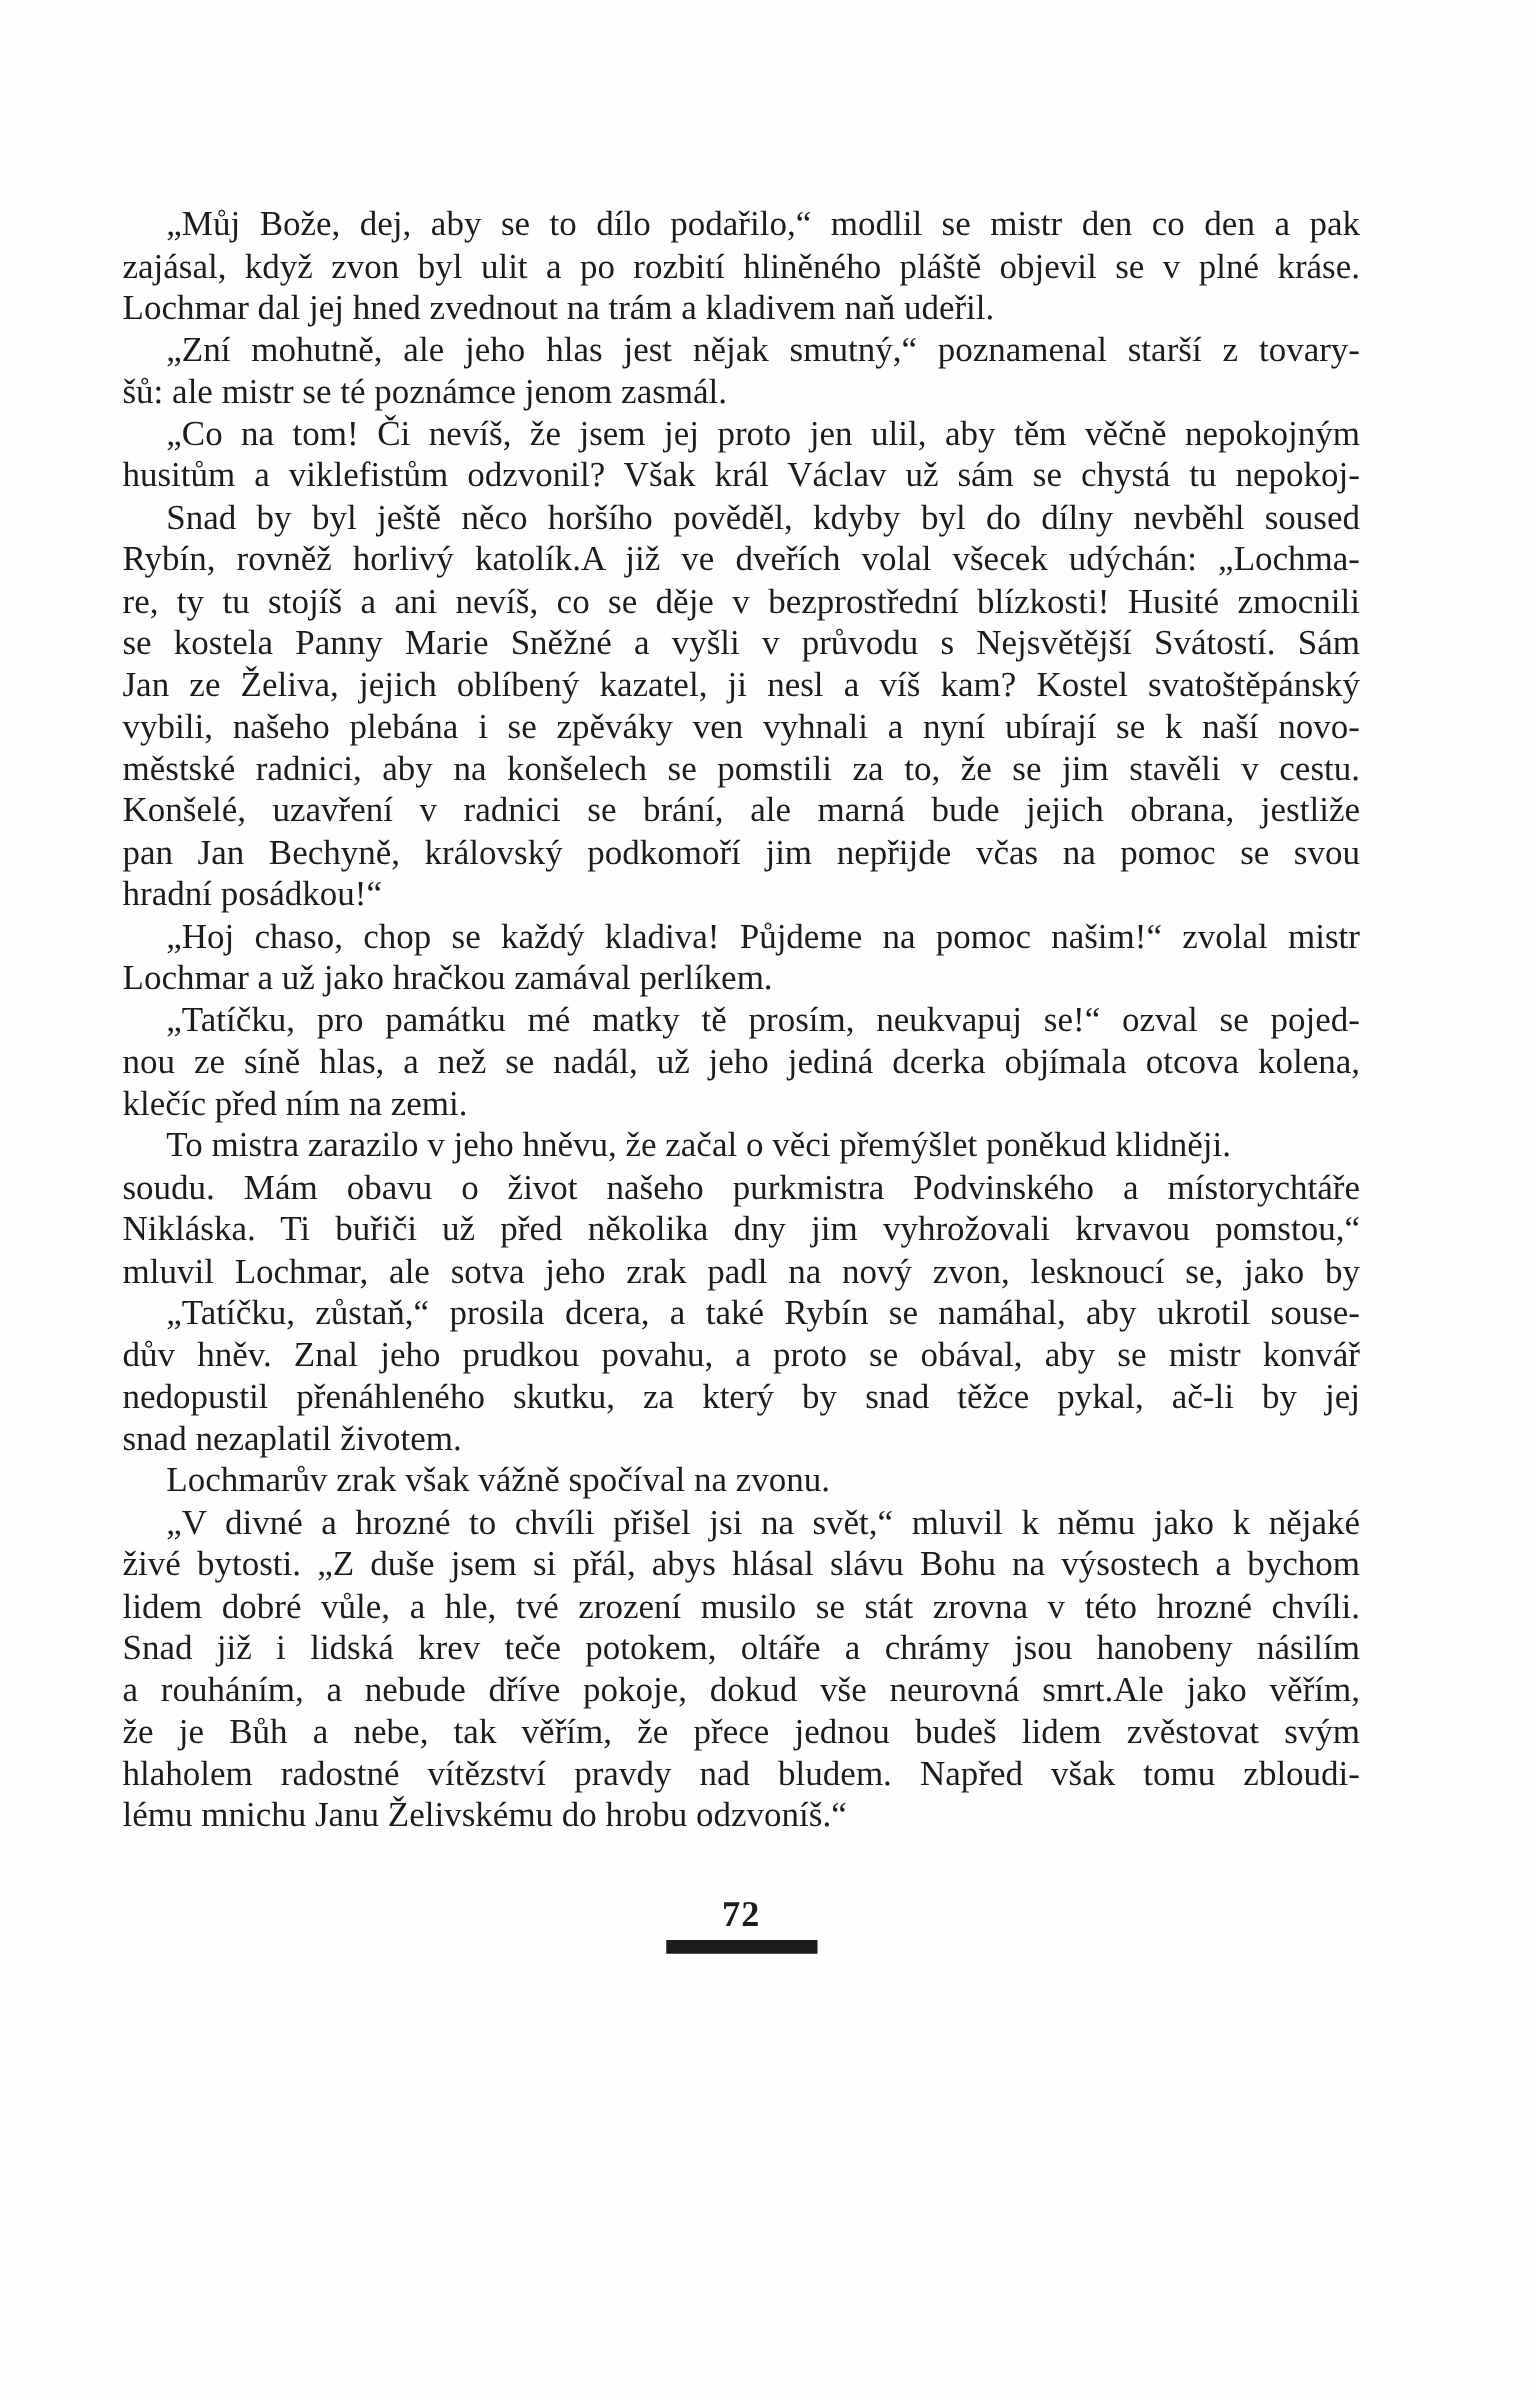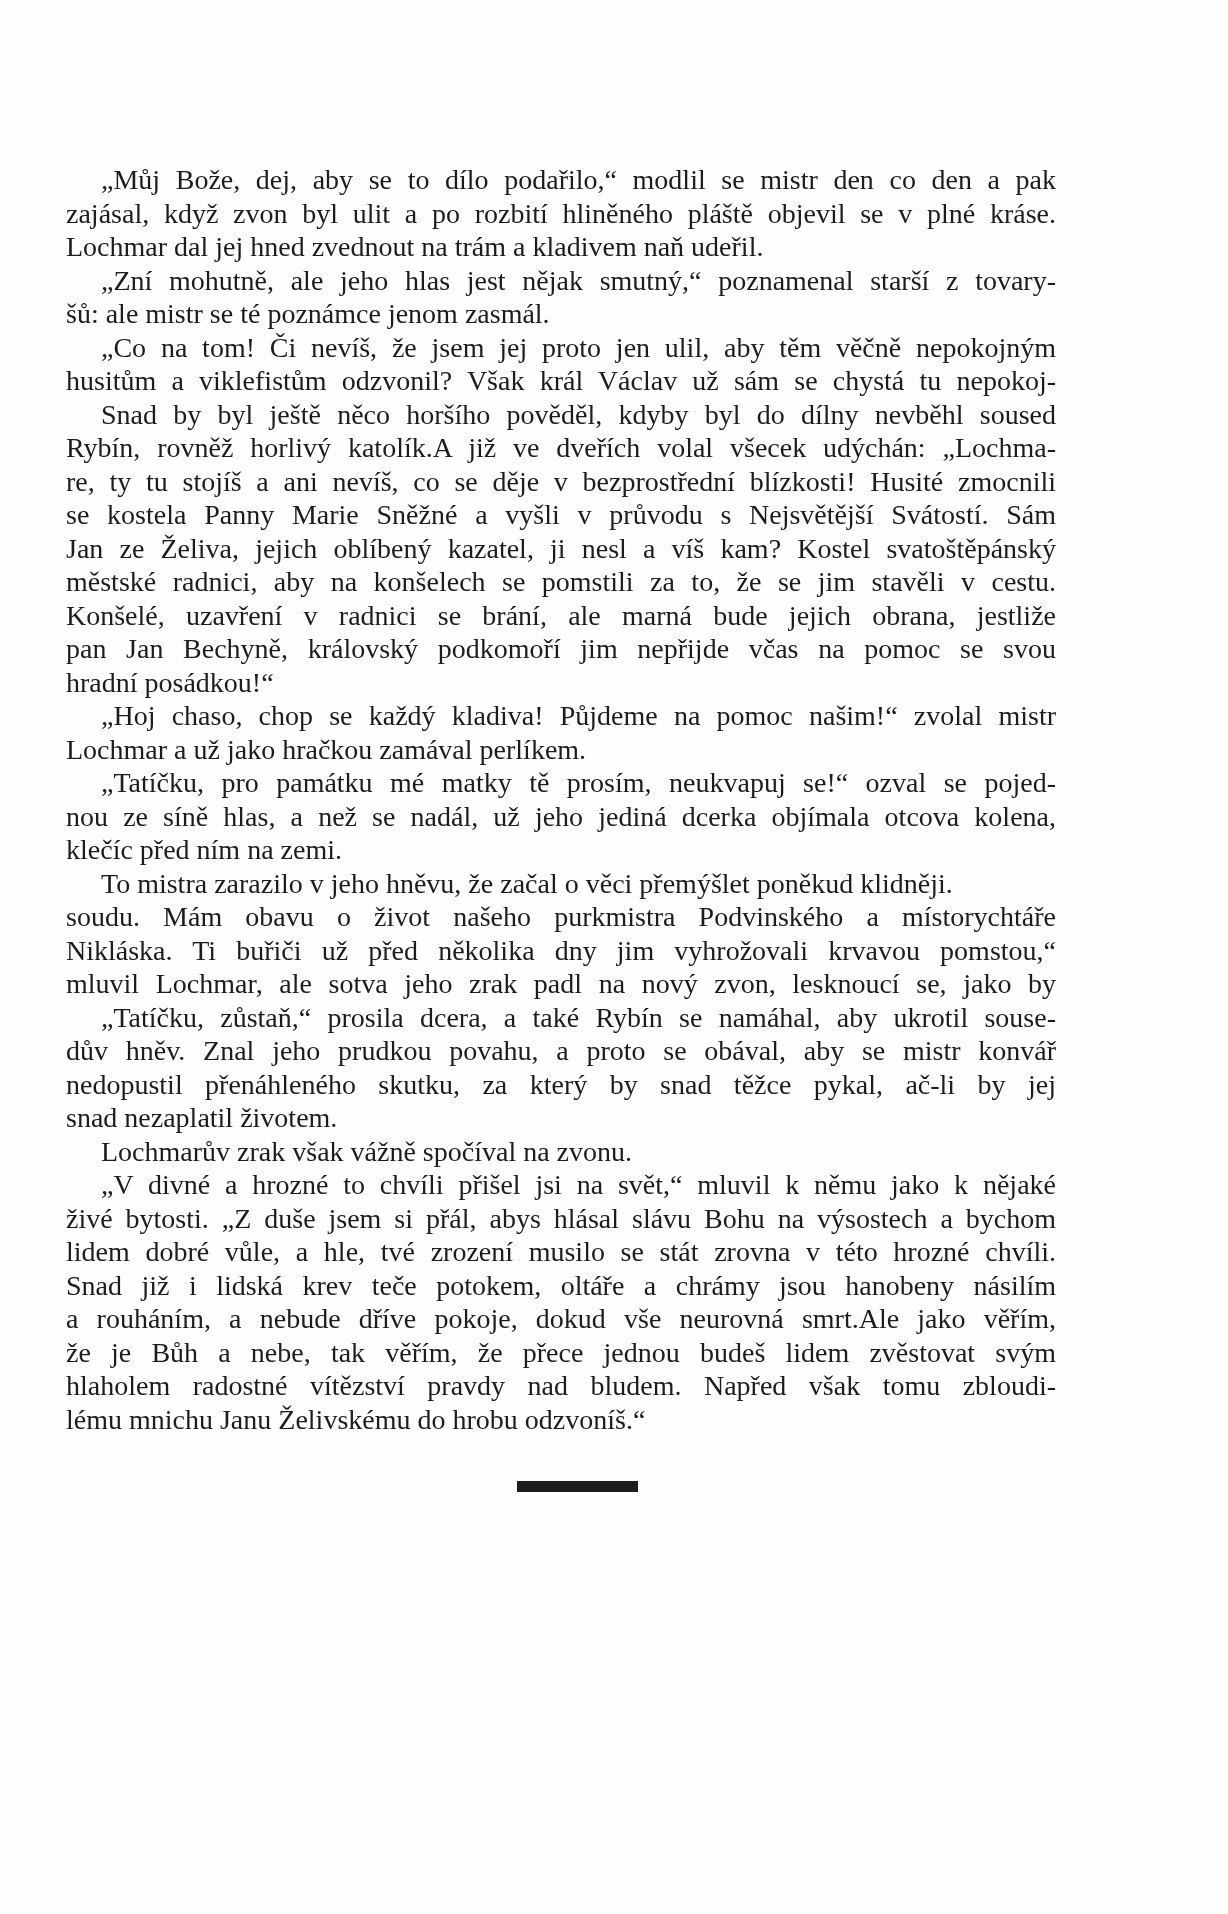--- a/index.html
+++ b/index.html
@@ -6,21 +6,21 @@
     margin: 0;
     padding: 0;
     background: #ffffff;
   }
   .page {
     position: relative;
     width: 1228px;
     height: 1914px;
     background: #fefefe;
     box-sizing: border-box;
-    padding: 163px 140px 0 66px;
+    padding: 163px 140px 0 98px;
     font-family: "Liberation Serif", "DejaVu Serif", serif;
     color: #1c1c1c;
     overflow: hidden;
   }
   .text-block {
     width: 990px;
   }
   .para {
     margin: 0;
     padding: 0;
@@ -72,20 +72,21 @@
       <div class="para">
         <div class="line first">„Co na tom! Či nevíš, že jsem jej proto jen ulil, aby těm věčně nepokojným</div>
         <div class="line">husitům a viklefistům odzvonil? Však král Václav už sám se chystá tu nepokoj-</div>
       </div>
       <div class="para">
         <div class="line first">Snad by byl ještě něco horšího pověděl, kdyby byl do dílny nevběhl soused</div>
         <div class="line">Rybín, rovněž horlivý katolík.A již ve dveřích volal všecek udýchán: „Lochma-</div>
         <div class="line">re, ty tu stojíš a ani nevíš, co se děje v bezprostřední blízkosti! Husité zmocnili</div>
         <div class="line">se kostela Panny Marie Sněžné a vyšli v průvodu s Nejsvětější Svátostí. Sám</div>
         <div class="line">Jan ze Želiva, jejich oblíbený kazatel, ji nesl a víš kam? Kostel svatoštěpánský</div>
+        <div class="line">vybili, našeho plebána i se zpěváky ven vyhnali a nyní ubírají se k naší novo-</div>
         <div class="line">městské radnici, aby na konšelech se pomstili za to, že se jim stavěli v cestu.</div>
         <div class="line">Konšelé, uzavření v radnici se brání, ale marná bude jejich obrana, jestliže</div>
         <div class="line">pan Jan Bechyně, královský podkomoří jim nepřijde včas na pomoc se svou</div>
         <div class="line last">hradní posádkou!“</div>
       </div>
       <div class="para">
         <div class="line first">„Hoj chaso, chop se každý kladiva! Půjdeme na pomoc našim!“ zvolal mistr</div>
         <div class="line last">Lochmar a už jako hračkou zamával perlíkem.</div>
       </div>
       <div class="para">
@@ -115,15 +116,16 @@
         <div class="line">živé bytosti. „Z duše jsem si přál, abys hlásal slávu Bohu na výsostech a bychom</div>
         <div class="line">lidem dobré vůle, a hle, tvé zrození musilo se stát zrovna v této hrozné chvíli.</div>
         <div class="line">Snad již i lidská krev teče potokem, oltáře a chrámy jsou hanobeny násilím</div>
         <div class="line">a rouháním, a nebude dříve pokoje, dokud vše neurovná smrt.Ale jako věřím,</div>
         <div class="line">že je Bůh a nebe, tak věřím, že přece jednou budeš lidem zvěstovat svým</div>
         <div class="line">hlaholem radostné vítězství pravdy nad bludem. Napřed však tomu zbloudi-</div>
         <div class="line last">lému mnichu Janu Želivskému do hrobu odzvoníš.“</div>
       </div>
     </div>
   <div class="footer">
+    <div class="page-number">72</div>
     <div class="footer-rule" style="background: rgb(28, 28, 28);"></div>
   </div>
 </div>
 
 </body></html>

